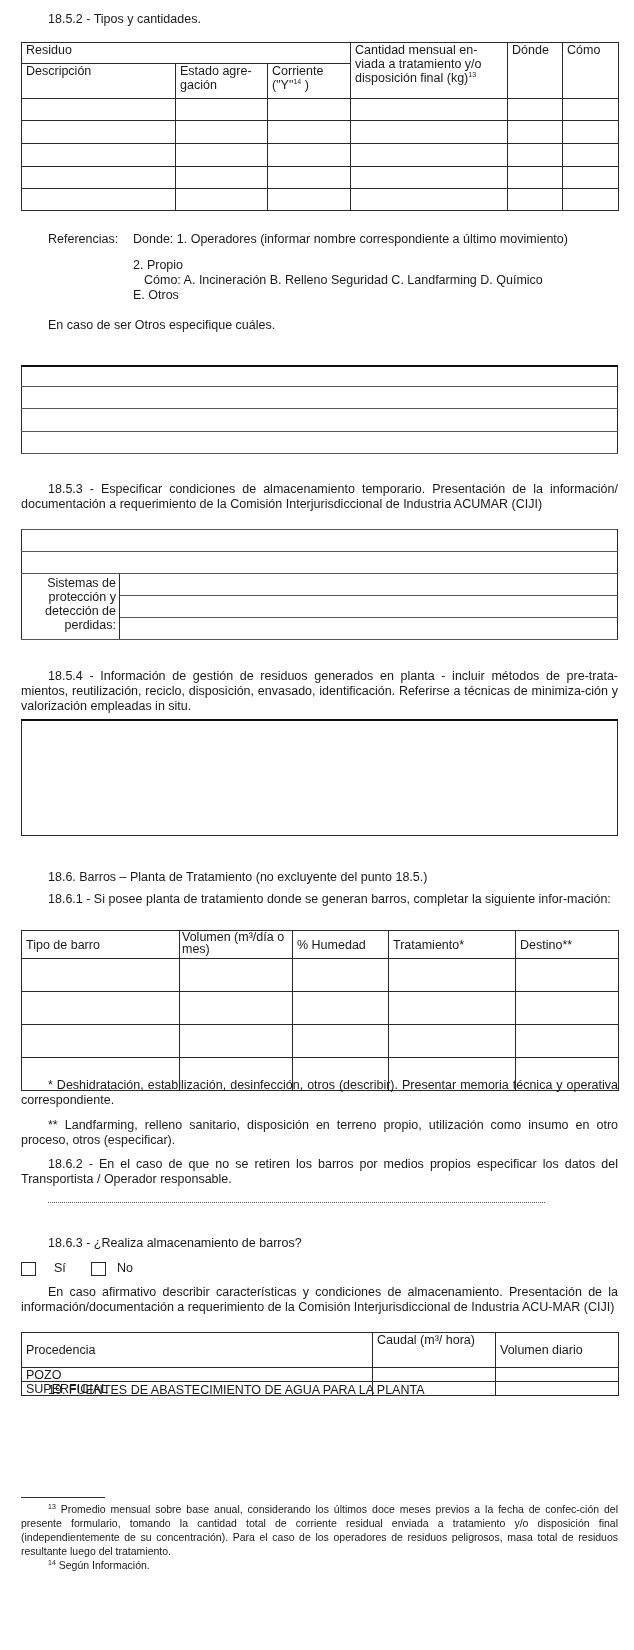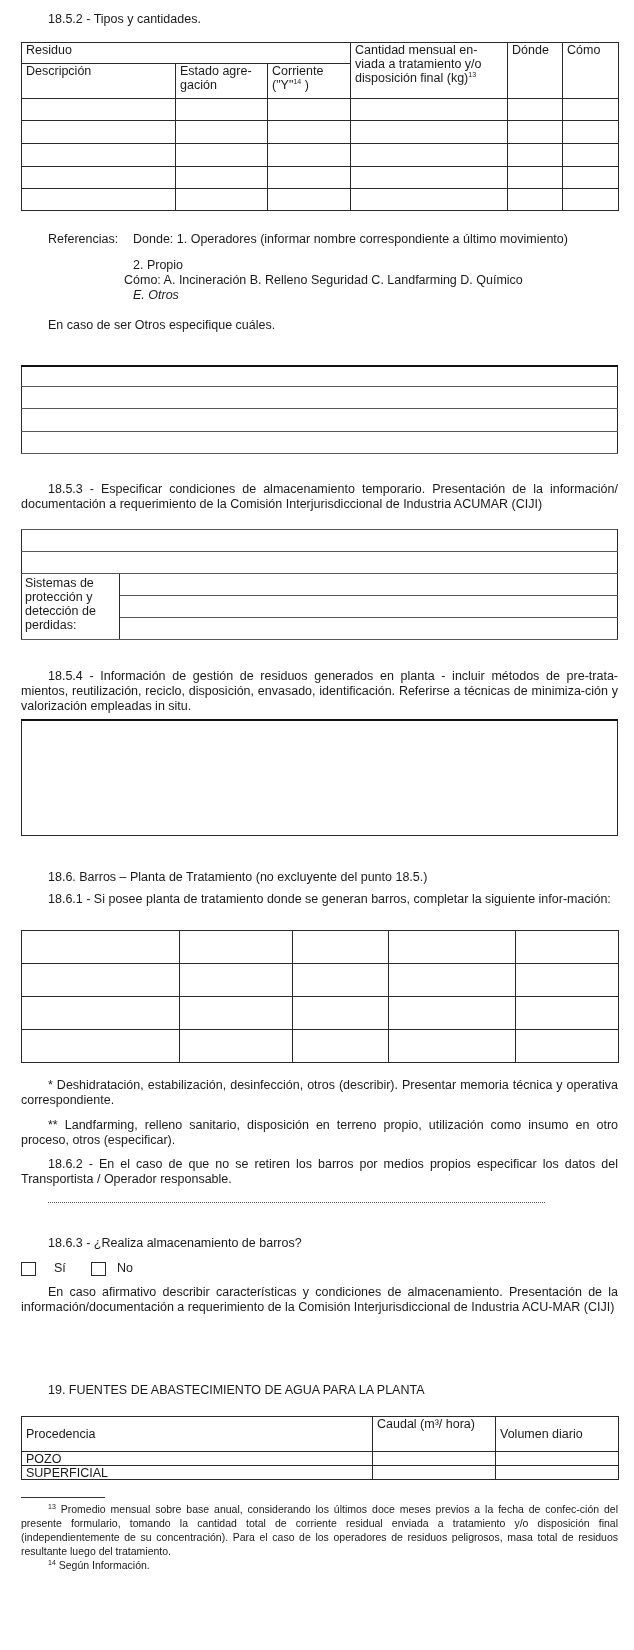--- a/index.html
+++ b/index.html
@@ -84,22 +84,22 @@
         <td></td>
         <td></td>
         <td></td>
   </tr>
 </tbody>
   </table>
 
 <div class="abs" style="left:48px; top:232px; line-height:15px;">Referencias:</div>
 <div class="abs" style="left:133px; top:232px; line-height:15px;">Donde: 1. Operadores (informar nombre correspondiente a último movimiento)</div>
 <div class="abs" style="left:133px; top:258px; line-height:15px;">2. Propio</div>
-<div class="abs" style="left:124px; top:273px; line-height:15px;">Cómo: A. Incineración B. Relleno Seguridad C. Landfarming D. Químico</div>
-<div class="abs" style="left:133px; top:288px; line-height:15px;font-style:italic;">E. Otros</div>
+<div class="abs" style="left:144px; top:273px; line-height:15px;">Cómo: A. Incineración B. Relleno Seguridad C. Landfarming D. Químico</div>
+<div class="abs" style="left:133px; top:288px; line-height:15px;">E. Otros</div>
 
 <div class="heading" style="top:318px;">En caso de ser Otros especifique cuáles.</div>
 
 <table class="lined" style="top:365px;">
   <tbody>
       <tr style="height:20px;">
         <td style="border-top:2px solid #111;"></td>
       </tr>
   <tr style="height:22px;">
         <td></td>
@@ -122,21 +122,21 @@
     </colgroup>
   <tbody>
       <tr style="height:22px;">
         <td colspan="2"></td>
       </tr>
   <tr style="height:22px;">
         <td colspan="2"></td>
       </tr>
   <tr style="height:22px;">
     <td rowspan="3" style="padding:2px 3px; line-height:14px; text-align:center;">
-          <div style="text-align:left;">Sistemas de protección y detección de perdidas:</div>
+          <div style="text-align:right;">Sistemas de protección y detección de perdidas:</div>
         </td>
     <td></td>
   </tr>
   <tr style="height:22px;">
         <td></td>
       </tr>
   <tr style="height:22px;">
         <td></td>
       </tr>
 </tbody>
@@ -151,20 +151,27 @@
 
 <table style="top:930px;">
   <colgroup>
       <col style="width:158px">
       <col style="width:113px">
       <col style="width:96px">
       <col style="width:127px">
       <col style="width:103px">
     </colgroup>
   <tbody>
+      <tr style="height:28px;">
+    <td style="vertical-align:middle;">Tipo de barro</td>
+    <td style="padding:0 2px; line-height:12px;">Volumen (m³/día o mes)</td>
+    <td style="vertical-align:middle;">% Humedad</td>
+    <td style="vertical-align:middle;">Tratamiento*</td>
+    <td style="vertical-align:middle;">Destino**</td>
+  </tr>
   <tr style="height:33px;">
         <td></td>
         <td></td>
         <td></td>
         <td></td>
         <td></td>
       </tr>
   <tr style="height:33px;">
         <td></td>
         <td></td>
@@ -198,21 +205,21 @@
 
 <div class="cb" style="left:21px; top:1262px;"></div>
 <div class="abs" style="left:54px; top:1261px; line-height:15px;">Sí</div>
 <div class="cb" style="left:91px; top:1262px;"></div>
 <div class="abs" style="left:117px; top:1261px; line-height:15px;">No</div>
 
 <div class="p ind" style="top:1285px;">En caso afirmativo describir características y condiciones de almacenamiento. Presentación de la información/documentación a requerimiento de la Comisión Interjurisdiccional de Industria ACU-MAR (CIJI)</div>
 
 <div class="heading" style="top:1383px;">19. FUENTES DE ABASTECIMIENTO DE AGUA PARA LA PLANTA</div>
 
-<table style="top:1416px;border-radius:21px;">
+<table style="top:1332px;border-radius:21px;">
   <colgroup>
       <col style="width:351px">
       <col style="width:123px">
       <col style="width:123px">
     </colgroup>
   <tbody>
       <tr style="height:35px;">
     <td style="vertical-align:middle;">Procedencia</td>
     <td style="line-height:12px; padding-top:1px;">Caudal (m³/ hora)</td>
     <td style="vertical-align:middle;">Volumen diario</td>

